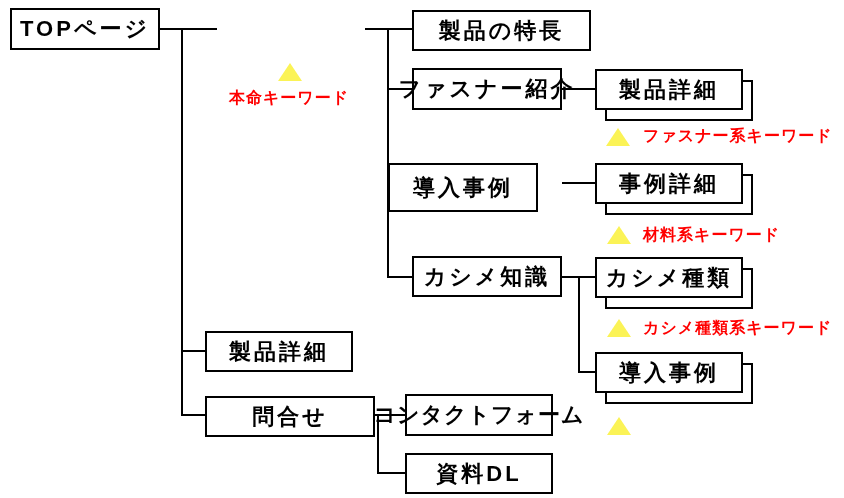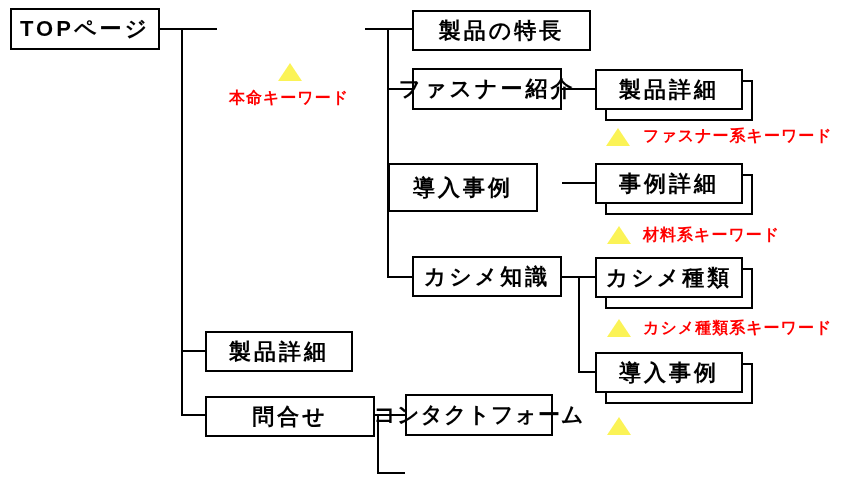--- a/index.html
+++ b/index.html
@@ -92,20 +92,21 @@
   <div class="box" style="left:412px;top:68px;width:150px;height:42px">ファスナー紹介</div>
   <div class="box" style="left:595px;top:69px;width:148px;height:41px">製品詳細</div>
   <div class="box" style="left:388px;top:163px;width:150px;height:49px">導入事例</div>
   <div class="box" style="left:595px;top:163px;width:148px;height:41px">事例詳細</div>
   <div class="box" style="left:412px;top:256px;width:150px;height:41px">カシメ知識</div>
   <div class="box" style="left:595px;top:257px;width:148px;height:41px">カシメ種類</div>
   <div class="box" style="left:595px;top:352px;width:148px;height:41px">導入事例</div>
   <div class="box" style="left:205px;top:331px;width:148px;height:41px">製品詳細</div>
   <div class="box" style="left:205px;top:396px;width:170px;height:41px">問合せ</div>
   <div class="box" style="left:405px;top:394px;width:148px;height:42px;letter-spacing:1px">コンタクトフォーム</div>
+  <div class="box" style="left:405px;top:453px;width:148px;height:41px">資料DL</div>
 
   <div class="tri" style="left:278px;top:63px"></div>
   <div class="kw kw-center" style="left:222px;top:88px;width:134px">本命キーワード</div>
 
   <div class="tri" style="left:606px;top:128px"></div>
   <div class="kw" style="left:643px;top:126px">ファスナー系キーワード</div>
 
   <div class="tri" style="left:607px;top:226px"></div>
   <div class="kw" style="left:643px;top:225px">材料系キーワード</div>
 

